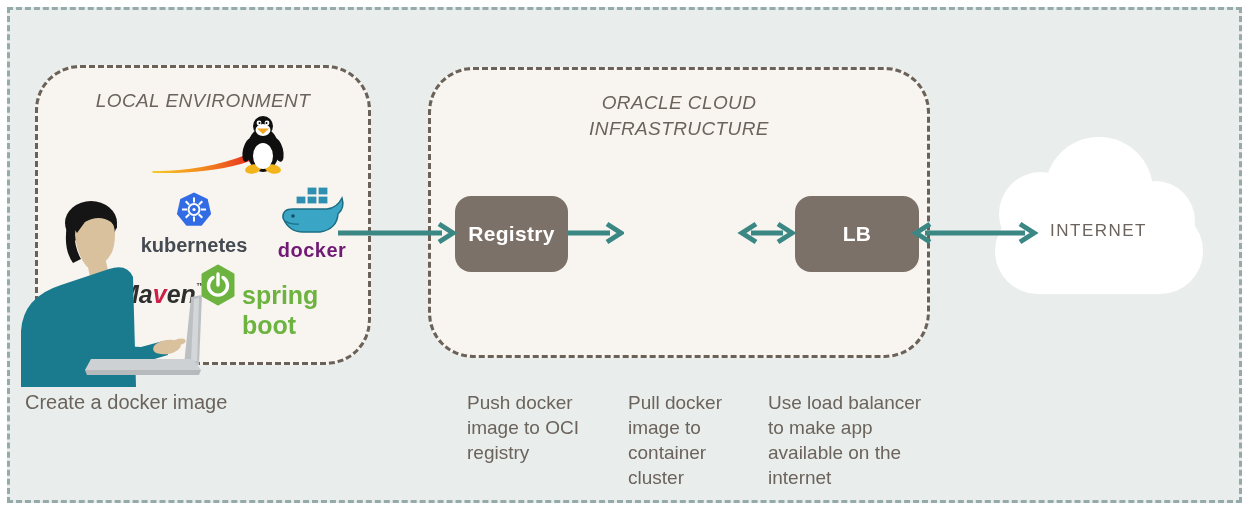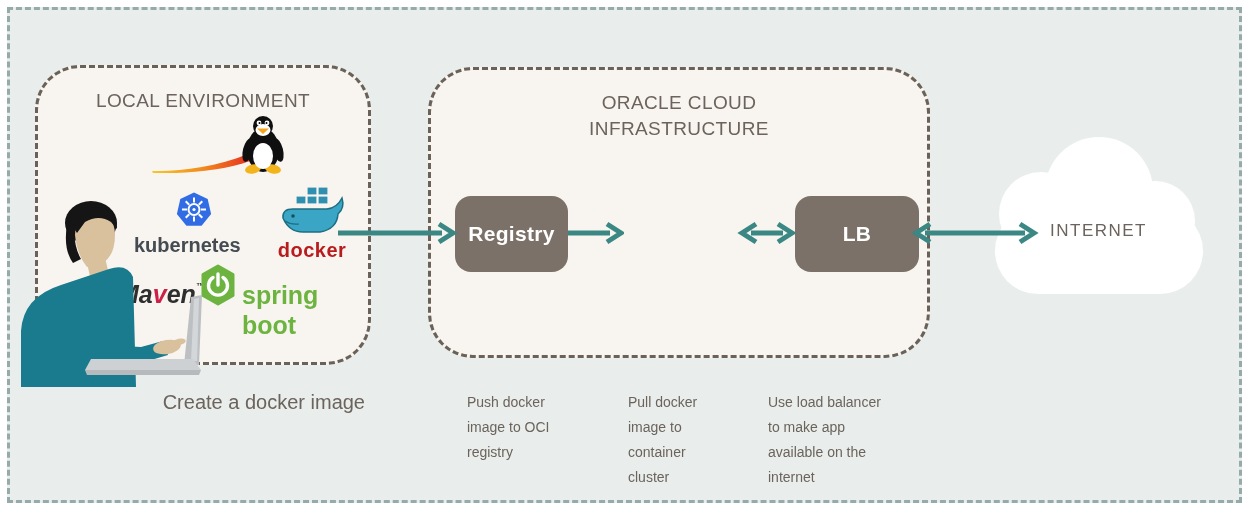--- a/index.html
+++ b/index.html
@@ -4,46 +4,46 @@
 <style>
   html,body{margin:0;padding:0;background:#fff;font-family:"Liberation Sans",sans-serif;}
   .canvas{position:relative;width:1255px;height:516px;background:#fff;overflow:hidden;}
   .frame{position:absolute;left:7px;top:7px;width:1235px;height:496px;
          border:3px dashed var(--outer-border,#95ABAB);background:var(--canvas-bg,#E9EEEC);box-sizing:border-box;}
   .dbox{position:absolute;border:3px dashed var(--inner-border,#6A6158);border-radius:45px;
         background:var(--inner-box-bg,#F8F5F0);box-sizing:border-box;z-index:1;}
   .local{left:35px;top:65px;width:336px;height:300px;}
   .oracle{left:428px;top:67px;width:502px;height:291px;}
   .box-title{position:absolute;top:20px;left:0;right:0;text-align:center;font-size:19px;
-             letter-spacing:.4px;color:var(--text,#6B635C);line-height:26px;white-space:pre-line;z-index:2;}
+             letter-spacing:.4px;color:var(--text,#6B635C);line-height:26px;white-space:pre-line;z-index:2;font-style:italic;}
   .node{position:absolute;top:196px;height:76px;background:var(--node-bg,#7B7168);border-radius:16px;
         color:var(--node-text,#fff);display:flex;align-items:center;justify-content:center;
         font-size:21px;font-weight:bold;letter-spacing:.3px;z-index:4;}
   #node-registry{left:455px;width:113px;}
   #node-oke{left:622px;width:118px;}
   #node-lb{left:795px;width:124px;}
   .arrow{position:absolute;top:219px;height:28px;z-index:6;}
   .arrow path{stroke:var(--arrow,#3A8784);stroke-width:5;fill:none;}
-  .caption{position:absolute;top:390px;font-size:14px;line-height:25px;color:var(--text,#6B635C);
+  .caption{position:absolute;top:390px;font-size:19px;line-height:25px;color:var(--text,#6B635C);
            white-space:pre-line;z-index:3;}
-  .local-caption{left:25px;width:340px;text-align:right;font-size:20px;}
+  .local-caption{left:25px;width:340px;text-align:left;font-size:20px;}
   .internet-label{position:absolute;left:1050px;top:221px;width:130px;font-size:17px;
                   letter-spacing:1.5px;color:var(--text,#6B635C);z-index:3;}
   .cloud{position:absolute;left:983px;top:136px;z-index:2;}
   .logo{position:absolute;z-index:2;}
   .linux-text{left:117px;top:44px;font-family:"Liberation Serif",serif;font-weight:bold;
               font-size:36px;color:#000;line-height:36px;}
   .linux-text sup{font-size:10px;vertical-align:20px;}
   .linux-swoosh{left:112px;top:83px;}
   .tux{left:202px;top:46px;}
   .k8s-icon{left:138px;top:124px;}
-  .k8s-text{left:96px;top:166px;width:120px;font-size:20px;font-weight:bold;color:#454B52;}
+  .k8s-text{left:96px;top:166px;width:120px;text-align:center;font-size:20px;font-weight:bold;color:#454B52;}
   .docker-icon{left:240px;top:118px;}
   .docker-text{left:234px;top:171px;width:80px;text-align:center;font-size:20px;font-weight:bold;
-               color:#b91c1c;letter-spacing:.5px;}
+               color:#701a75;letter-spacing:.5px;}
   .maven-text{left:80px;top:204px;font-size:25px;font-weight:bold;font-style:italic;color:#2E2E2E;line-height:28px;}
   .maven-text .accent{color:var(--maven-accent,#CB2048);}
   .maven-text sup{font-size:9px;vertical-align:14px;}
   .spring-icon{left:162px;top:196px;}
   .spring-text{left:204px;top:212px;font-size:25px;font-weight:bold;color:var(--spring-green,#6DB33F);line-height:30px;}
   .person{position:absolute;left:15px;top:197px;z-index:5;}
 </style>
 </head>
 <body>
 

